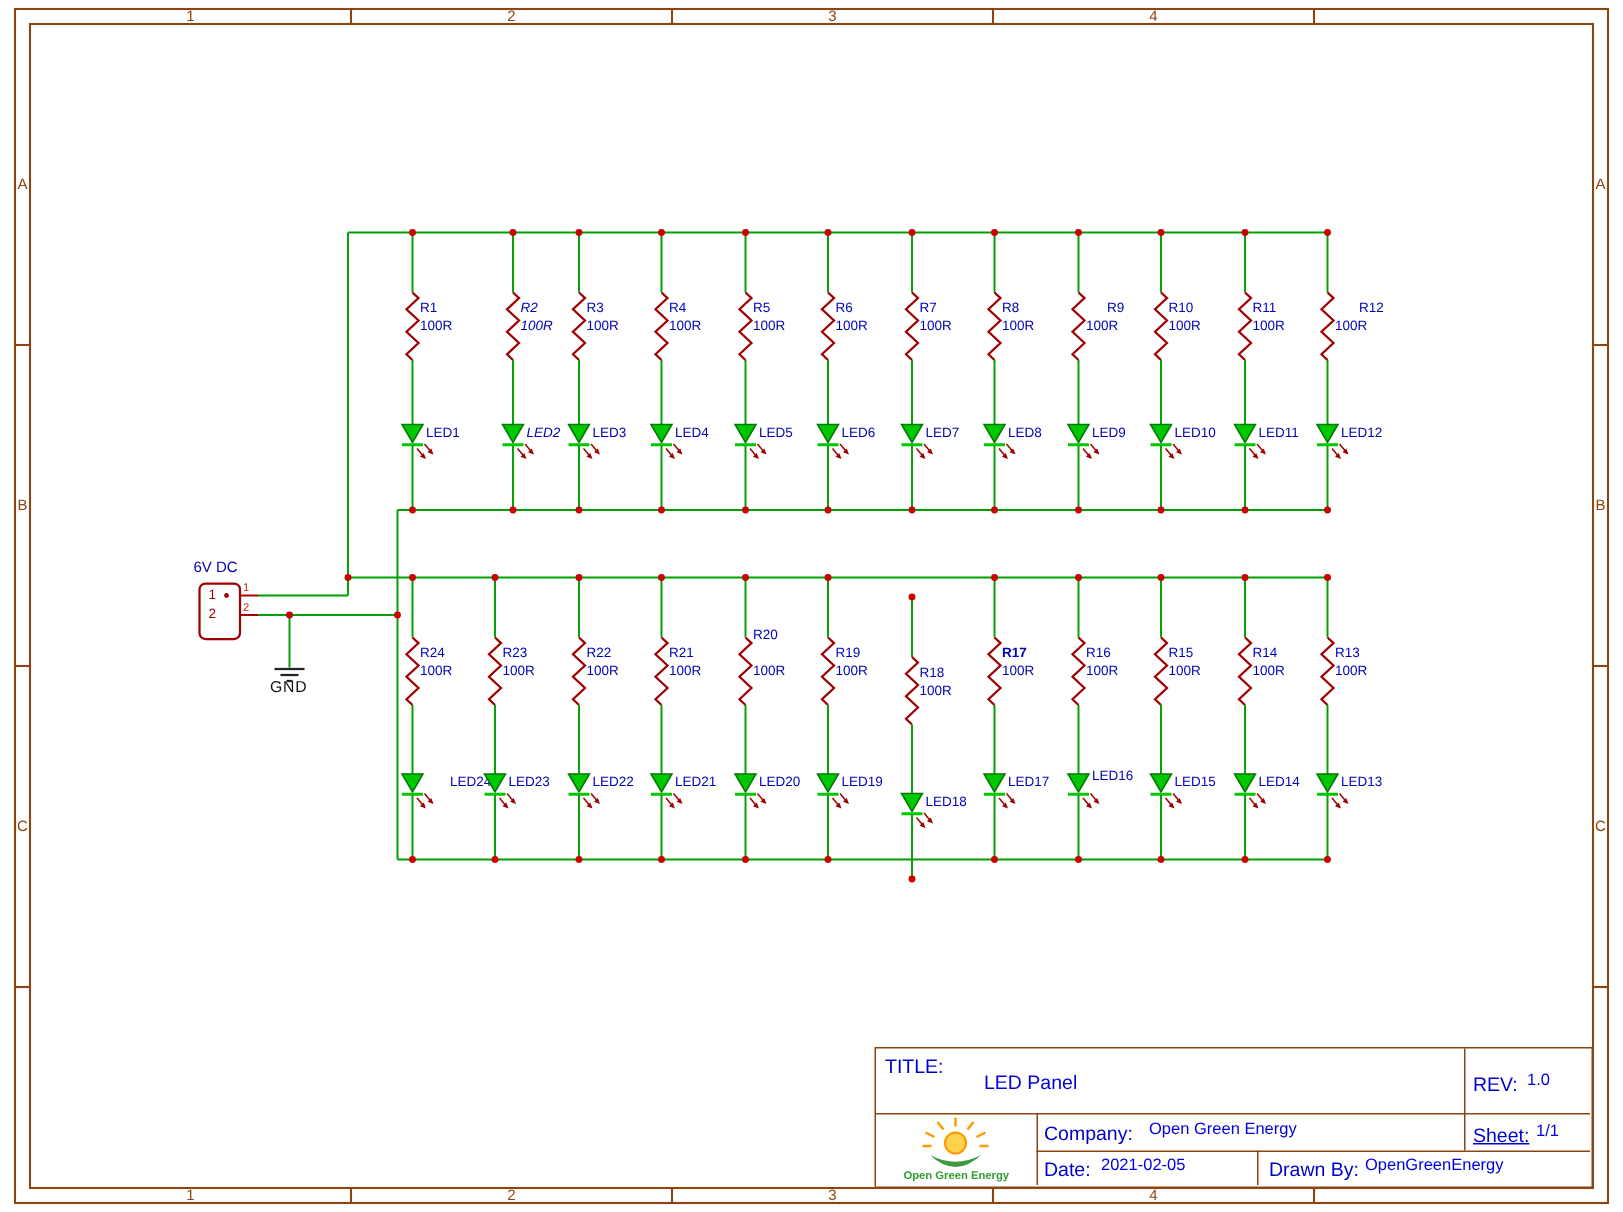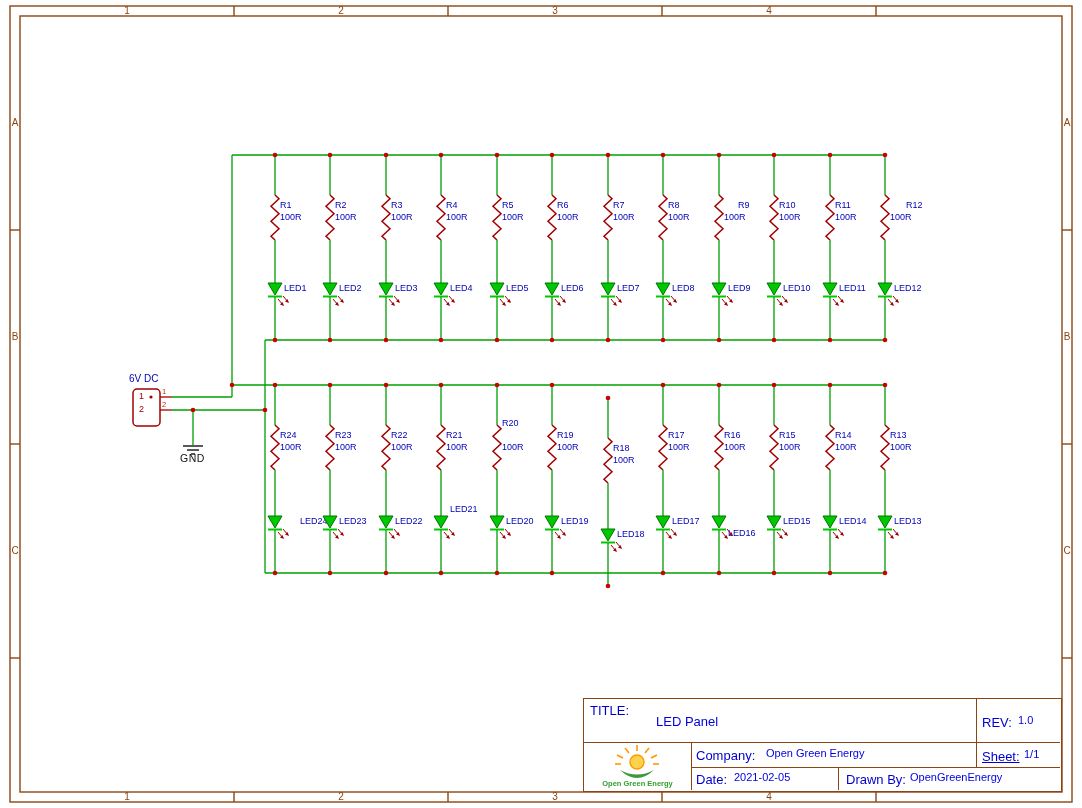--- a/index.html
+++ b/index.html
@@ -107,21 +107,21 @@
           <line x1="30" y1="141" x2="35" y2="147" stroke="#A00000" stroke-width="1"></line>
           <polygon points="36,148 32,146.5 34.5,144" fill="#A00000"></polygon>
           <line x1="22" y1="142" x2="22" y2="185" stroke="#00A000" stroke-width="1.3"></line>
           <circle cx="22" cy="0" r="2.3" fill="#CC0000"></circle>
           <circle cx="22" cy="185" r="2.3" fill="#CC0000"></circle>
         </svg>
         <span class="lbl" style="left:27px;top:46px;">R1</span>
         <span class="lbl" style="left:27px;top:58px;">100R</span>
         <span class="lbl" style="left:31px;top:129px;">LED1</span>
       </div>
-      <div class="branch" style="left: 308px; top: 155px;">
+      <div class="branch" style="left: 320px; top: 155px; font-style: italic;">
         <svg width="44" height="185">
           <line x1="22" y1="0" x2="22" y2="40" stroke="#00A000" stroke-width="1.3"></line>
           <polyline points="22,40 26,43.7 18,51.2 26,58.7 18,66.2 26,73.7 18,81.2 22,85" fill="none" stroke="#A00000" stroke-width="1.5"></polyline>
           <line x1="22" y1="85" x2="22" y2="128" stroke="#00A000" stroke-width="1.3"></line>
           <polygon points="15,128 29,128 22,140" fill="#00C800" stroke="#007700" stroke-width="1"></polygon>
           <line x1="15" y1="141.5" x2="29" y2="141.5" stroke="#00C800" stroke-width="2"></line>
           <line x1="25" y1="144" x2="30" y2="150" stroke="#A00000" stroke-width="1"></line>
           <polygon points="31,151 27,149.5 29.5,147" fill="#A00000"></polygon>
           <line x1="30" y1="141" x2="35" y2="147" stroke="#A00000" stroke-width="1"></line>
           <polygon points="36,148 32,146.5 34.5,144" fill="#A00000"></polygon>
@@ -390,21 +390,21 @@
           <line x1="25" y1="147" x2="30" y2="153" stroke="#A00000" stroke-width="1"></line>
           <polygon points="31,154 27,152.5 29.5,150" fill="#A00000"></polygon>
           <line x1="30" y1="144" x2="35" y2="150" stroke="#A00000" stroke-width="1"></line>
           <polygon points="36,151 32,149.5 34.5,147" fill="#A00000"></polygon>
           <line x1="22" y1="145" x2="22" y2="188" stroke="#00A000" stroke-width="1.3"></line>
           <circle cx="22" cy="0" r="2.3" fill="#CC0000"></circle>
           <circle cx="22" cy="188" r="2.3" fill="#CC0000"></circle>
         </svg>
         <span class="lbl" style="left:27px;top:46px;">R21</span>
         <span class="lbl" style="left:27px;top:58px;">100R</span>
-        <span class="lbl" style="left:31px;top:120px;">LED21</span>
+        <span class="lbl" style="left:31px;top:132px;">LED21</span>
       </div>
       <div class="branch" style="left: 475px; top: 385px;">
         <svg width="44" height="188">
           <line x1="22" y1="0" x2="22" y2="40" stroke="#00A000" stroke-width="1.3"></line>
           <polyline points="22,40 26,43.7 18,51.2 26,58.7 18,66.2 26,73.7 18,81.2 22,85" fill="none" stroke="#A00000" stroke-width="1.5"></polyline>
           <line x1="22" y1="85" x2="22" y2="131" stroke="#00A000" stroke-width="1.3"></line>
           <polygon points="15,131 29,131 22,143" fill="#00C800" stroke="#007700" stroke-width="1"></polygon>
           <line x1="15" y1="144.5" x2="29" y2="144.5" stroke="#00C800" stroke-width="2"></line>
           <line x1="25" y1="147" x2="30" y2="153" stroke="#A00000" stroke-width="1"></line>
           <polygon points="31,154 27,152.5 29.5,150" fill="#A00000"></polygon>
@@ -464,42 +464,42 @@
           <polygon points="15,131 29,131 22,143" fill="#00C800" stroke="#007700" stroke-width="1"></polygon>
           <line x1="15" y1="144.5" x2="29" y2="144.5" stroke="#00C800" stroke-width="2"></line>
           <line x1="25" y1="147" x2="30" y2="153" stroke="#A00000" stroke-width="1"></line>
           <polygon points="31,154 27,152.5 29.5,150" fill="#A00000"></polygon>
           <line x1="30" y1="144" x2="35" y2="150" stroke="#A00000" stroke-width="1"></line>
           <polygon points="36,151 32,149.5 34.5,147" fill="#A00000"></polygon>
           <line x1="22" y1="145" x2="22" y2="188" stroke="#00A000" stroke-width="1.3"></line>
           <circle cx="22" cy="0" r="2.3" fill="#CC0000"></circle>
           <circle cx="22" cy="188" r="2.3" fill="#CC0000"></circle>
         </svg>
-        <span class="lbl" style="left:27px;top:46px;">R17</span>
+        <span class="lbl" style="left:27px;top:46px;font-weight:bold;">R17</span>
         <span class="lbl" style="left:27px;top:58px;">100R</span>
         <span class="lbl" style="left:31px;top:132px;">LED17</span>
       </div>
       <div class="branch" style="left: 697px; top: 385px;">
         <svg width="44" height="188">
           <line x1="22" y1="0" x2="22" y2="40" stroke="#00A000" stroke-width="1.3"></line>
           <polyline points="22,40 26,43.7 18,51.2 26,58.7 18,66.2 26,73.7 18,81.2 22,85" fill="none" stroke="#A00000" stroke-width="1.5"></polyline>
           <line x1="22" y1="85" x2="22" y2="131" stroke="#00A000" stroke-width="1.3"></line>
           <polygon points="15,131 29,131 22,143" fill="#00C800" stroke="#007700" stroke-width="1"></polygon>
           <line x1="15" y1="144.5" x2="29" y2="144.5" stroke="#00C800" stroke-width="2"></line>
           <line x1="25" y1="147" x2="30" y2="153" stroke="#A00000" stroke-width="1"></line>
           <polygon points="31,154 27,152.5 29.5,150" fill="#A00000"></polygon>
           <line x1="30" y1="144" x2="35" y2="150" stroke="#A00000" stroke-width="1"></line>
           <polygon points="36,151 32,149.5 34.5,147" fill="#A00000"></polygon>
           <line x1="22" y1="145" x2="22" y2="188" stroke="#00A000" stroke-width="1.3"></line>
           <circle cx="22" cy="0" r="2.3" fill="#CC0000"></circle>
           <circle cx="22" cy="188" r="2.3" fill="#CC0000"></circle>
         </svg>
         <span class="lbl" style="left:27px;top:46px;">R16</span>
         <span class="lbl" style="left:27px;top:58px;">100R</span>
-        <span class="lbl" style="left:31px;top:144px;">LED16</span>
+        <span class="lbl" style="left:31px;top:128px;">LED16</span>
       </div>
       <div class="branch" style="left: 752px; top: 385px;">
         <svg width="44" height="188">
           <line x1="22" y1="0" x2="22" y2="40" stroke="#00A000" stroke-width="1.3"></line>
           <polyline points="22,40 26,43.7 18,51.2 26,58.7 18,66.2 26,73.7 18,81.2 22,85" fill="none" stroke="#A00000" stroke-width="1.5"></polyline>
           <line x1="22" y1="85" x2="22" y2="131" stroke="#00A000" stroke-width="1.3"></line>
           <polygon points="15,131 29,131 22,143" fill="#00C800" stroke="#007700" stroke-width="1"></polygon>
           <line x1="15" y1="144.5" x2="29" y2="144.5" stroke="#00C800" stroke-width="2"></line>
           <line x1="25" y1="147" x2="30" y2="153" stroke="#A00000" stroke-width="1"></line>
           <polygon points="31,154 27,152.5 29.5,150" fill="#A00000"></polygon>

